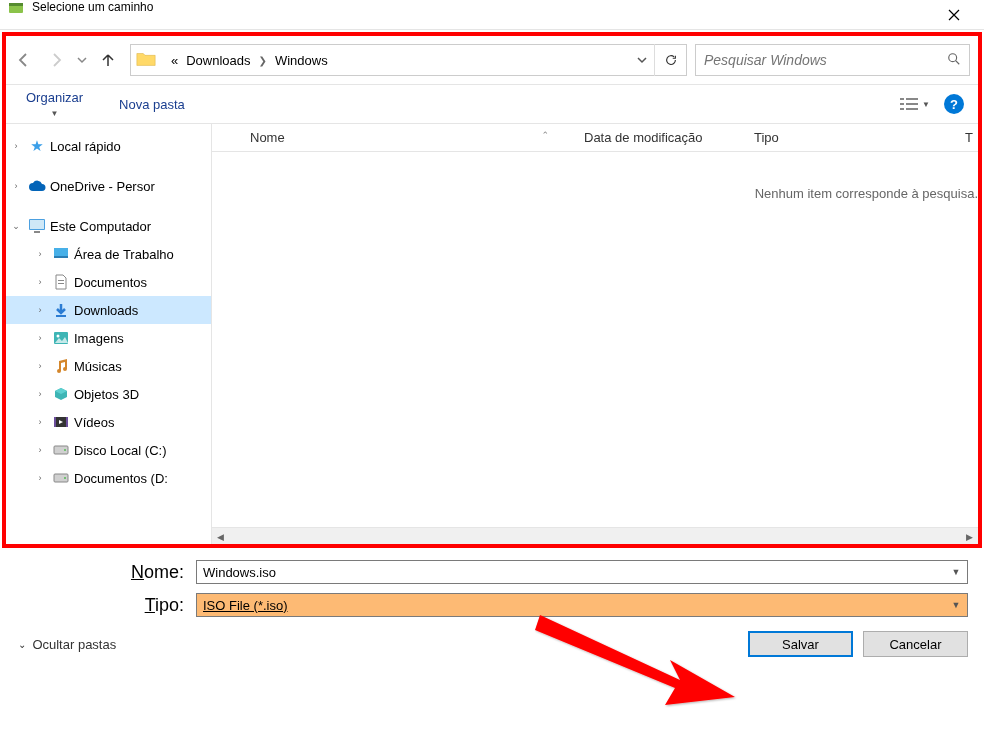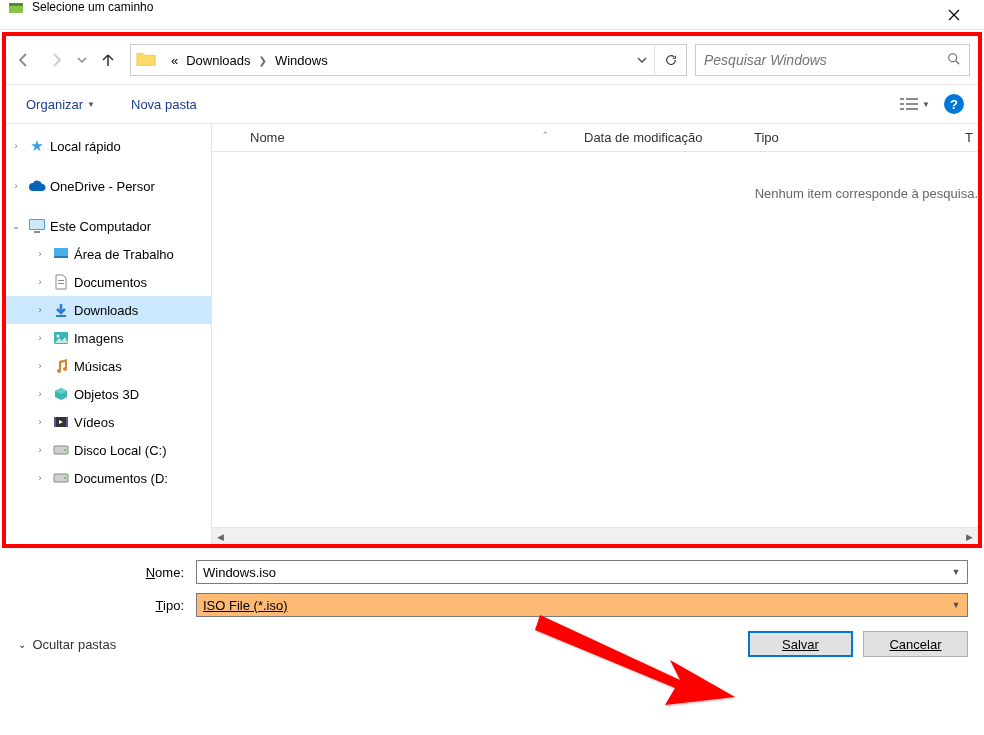--- a/index.html
+++ b/index.html
@@ -22,21 +22,21 @@
     .breadcrumb span { padding: 0 4px; }
     .breadcrumb .sep { color: #666; font-size: 10px; }
     .addr-dropdown { width: 24px; display: flex; align-items: center; justify-content: center; color: #555; cursor: pointer; }
     .refresh-btn { width: 32px; height: 32px; display: flex; align-items: center; justify-content: center; cursor: pointer; border-left: 1px solid #ddd; color: #333; }
     
     .search-box { width: 275px; height: 32px; border: 1px solid #ccc; display: flex; align-items: center; padding: 0 8px; margin-right: 4px; }
     .search-input { border: none; outline: none; flex: 1; font-size: 14px; font-style: italic; color: #888; background: transparent; }
     .search-icon { color: #666; }
     
     .toolbar { display: flex; align-items: center; padding: 4px 14px; height: 40px; border-top: 1px solid #e5e5e5; border-bottom: 1px solid #e5e5e5; }
-    .toolbar-item { display: flex; align-items: center; gap: 4px; cursor: pointer; font-size: 13px; color: #1a3e8f; padding: 4px 6px; }
+    .toolbar-item { display: flex; align-items: center; gap: 4px; cursor: pointer; font-size: 13px; color: #1a3e8f; padding: 4px 6px; flex-direction: column; }
     .toolbar-item.nova { margin-left: 24px; }
     .toolbar-right { margin-left: auto; display: flex; align-items: center; gap: 10px; }
     .view-btn { display: flex; align-items: center; gap: 4px; cursor: pointer; padding: 4px; color: #555; }
     .help-icon { width: 20px; height: 20px; border-radius: 50%; background: #0078d7; color: #fff; display: flex; align-items: center; justify-content: center; font-size: 13px; font-weight: bold; cursor: pointer; }
     
     .main-area { display: flex; height: 420px; }
     .sidebar { width: 205px; overflow-y: auto; padding-top: 8px; font-size: 13px; }
     .tree-item { display: flex; align-items: center; padding: 5px 2px; cursor: pointer; gap: 4px; }
     .tree-item.selected { background: #cce8ff; }
     .tree-item .chevron { width: 16px; display: flex; justify-content: center; color: #666; font-size: 9px; }
@@ -52,30 +52,30 @@
     .col-tipo { flex: 1; }
     .col-extra { width: 20px; }
     .sort-ind { margin-left: auto; margin-right: 10px; color: #888; font-size: 9px; }
     .empty-msg { text-align: right; color: #666; font-size: 13px; padding-top: 34px; }
     .scrollbar-bottom { height: 17px; background: #f0f0f0; border-top: 1px solid #e5e5e5; position: relative; }
     .scroll-arrow-left { position: absolute; left: 0; top: 0; width: 17px; height: 17px; display: flex; align-items: center; justify-content: center; font-size: 9px; color: #666; cursor: pointer; }
     .scroll-arrow-right { position: absolute; right: 0; top: 0; width: 17px; height: 17px; display: flex; align-items: center; justify-content: center; font-size: 9px; color: #666; cursor: pointer; }
     
     .bottom-panel { padding: 10px 16px 16px 16px; }
     .field-row { display: flex; align-items: center; margin-bottom: 9px; }
-    .field-label { width: 180px; text-align: right; padding-right: 12px; font-size: 13px; }
+    .field-label { width: 180px; text-align: right; padding-right: 12px; font-size: 18px; }
     .field-label .underline { text-decoration: underline; }
     .combo { flex: 1; border: 1px solid #7a7a7a; height: 24px; display: flex; align-items: center; background: #fff; font-size: 13px; padding-left: 6px; position: relative; }
     .combo .dd { position: absolute; right: 2px; top: 2px; width: 18px; height: 18px; display: flex; align-items: center; justify-content: center; color: #555; font-size: 9px; }
     .dark-combo { background: #fdba74; text-decoration: underline; }
     
     .button-row { display: flex; align-items: center; margin-top: 14px; gap: 10px; margin-left: 2px; }
     .hide-folders { display: flex; align-items: center; gap: 6px; font-size: 13px; cursor: pointer; color: #333; }
     .btn-group { margin-left: auto; display: flex; gap: 10px; }
-    .btn { width: 105px; height: 26px; border: 1px solid #adadad; background: #e1e1e1; font-size: 13px; cursor: pointer; display: flex; align-items: center; justify-content: center; text-decoration: underline; }
+    .btn { width: 105px; height: 26px; border: 1px solid #adadad; background: #e1e1e1; font-size: 13px; cursor: pointer; display: flex; align-items: center; justify-content: center; }
     .btn.primary { border: 2px solid #0078d7; }
     
     .arrow-annotation { position: absolute; pointer-events: none; }
     
     
     .ic-star { color: #3b9fe8; font-size: 15px; }
   </style>
 </head>
 <body>
 

